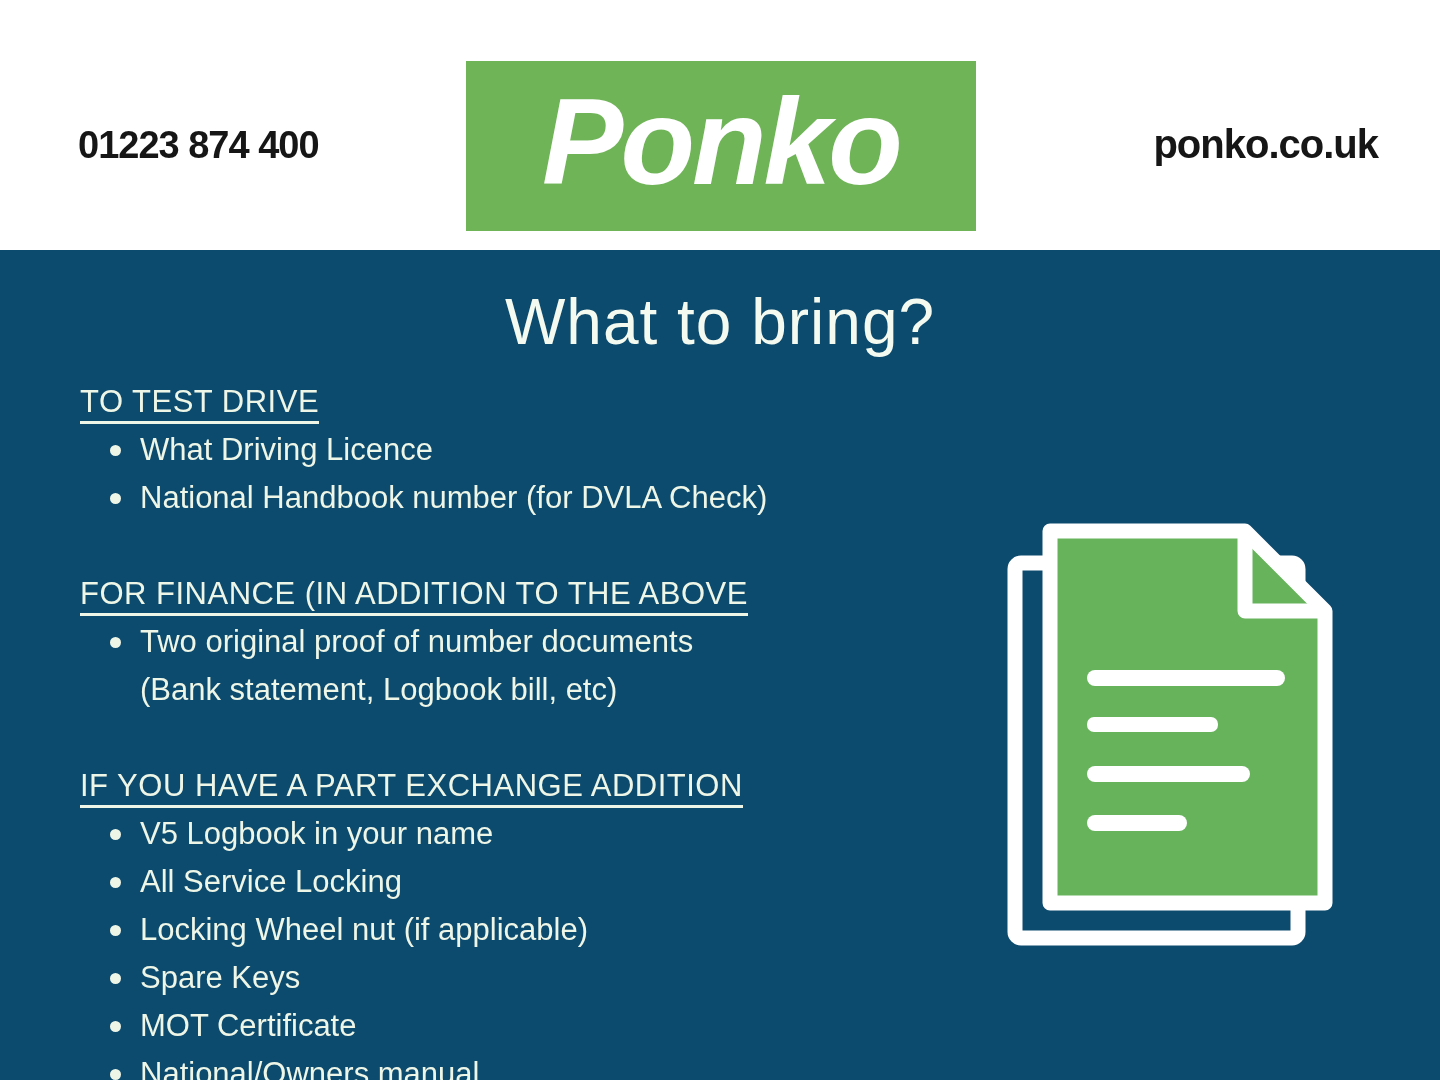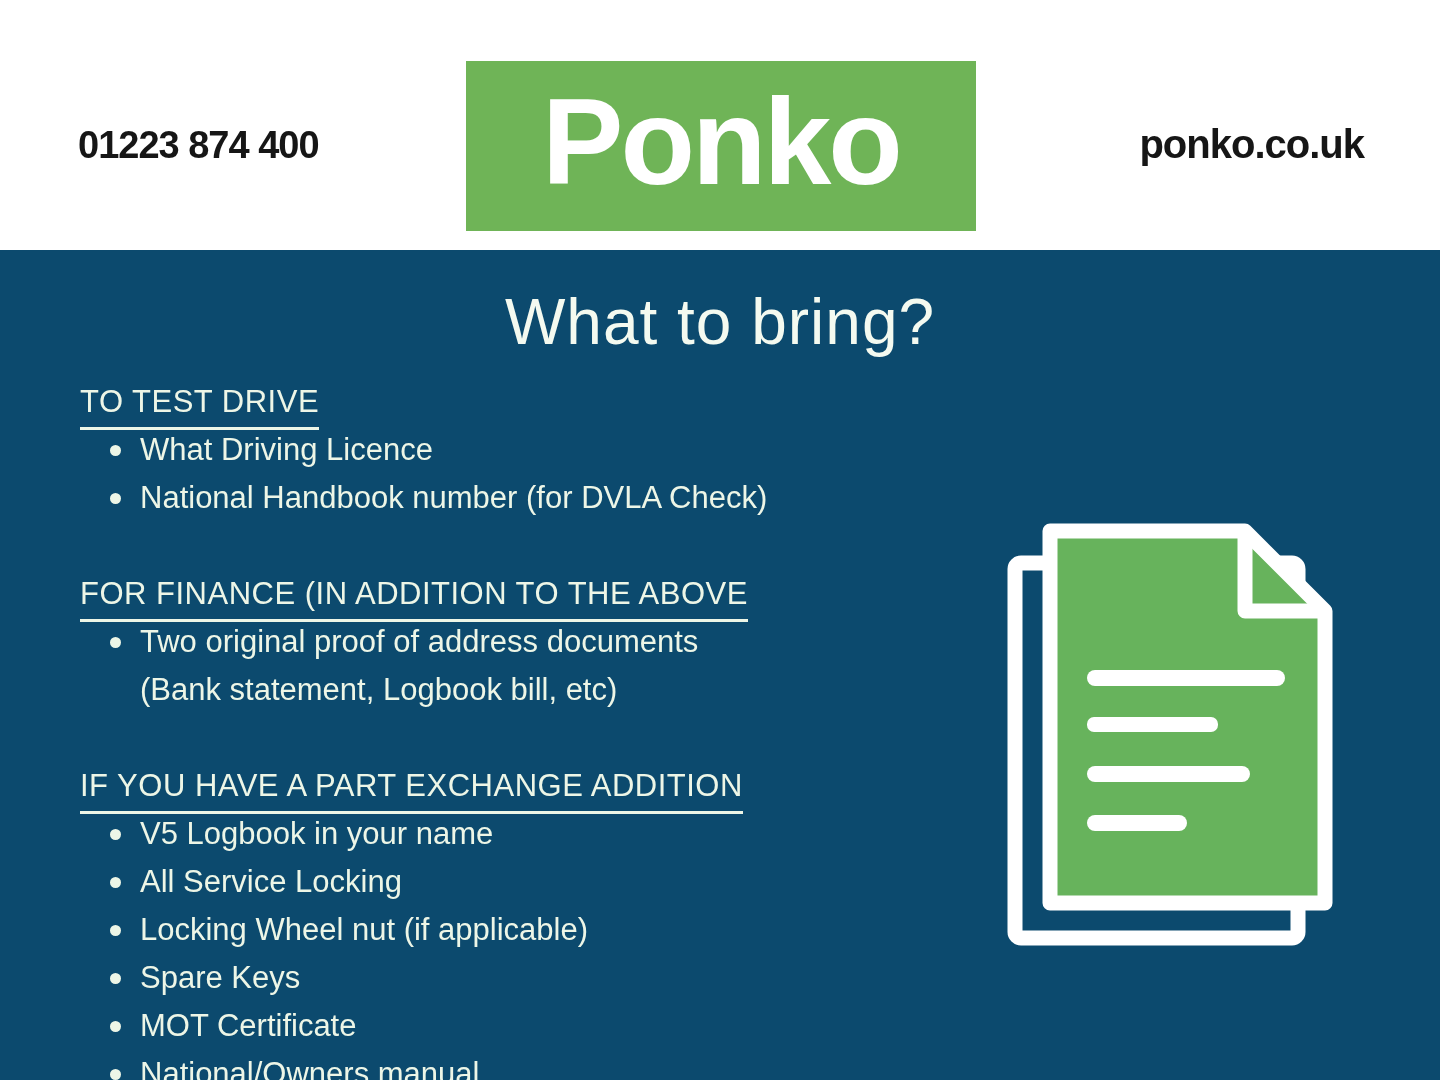--- a/index.html
+++ b/index.html
@@ -22,25 +22,25 @@
     font-size: 38px; font-weight: bold; color: #161616;
     letter-spacing: -1px;
   }
   .logo-box {
     position: absolute; left: 466px; top: 23px;
     width: 510px; height: 170px;
     background: #6fb457;
     display: flex; align-items: center; justify-content: center;
   }
   .logo-text {
-    color: #ffffff; font-size: 122px; font-weight: bold; 
+    color: #ffffff; font-size: 122px; font-weight: bold; font-style: italic;
     letter-spacing: -3px; line-height: 1; padding-bottom: 8px;
   }
   .website {
-    position: absolute; right: 76px; top: 84px;
+    position: absolute; right: 62px; top: 84px;
     font-size: 40px; font-weight: bold; color: #161616;
     letter-spacing: -1px;
   }
 
   
   .content {
     position: absolute; top: 212px; left: 0;
     width: 1440px; height: 868px;
     background: #0c4a6e;
   }
@@ -53,21 +53,21 @@
   .sections {
     position: absolute; top: 128px; left: 80px; width: 880px;
     color: #edf6e7;
   }
   .section { margin-bottom: 48px; }
   .section-heading {
     font-size: 31px; line-height: 48px; letter-spacing: 0.5px;
     margin: 0;
   }
   .section-heading .underlined {
-    border-bottom: 3px solid currentColor; padding-bottom: 8px;
+    border-bottom: 3px solid currentColor; padding-bottom: 2px;
   }
   ul.items { list-style: none; margin: 0; padding: 0; }
   ul.items li {
     position: relative;
     padding-left: 60px;
     font-size: 31px; line-height: 48px;
   }
   ul.items li::before {
     content: '';
     position: absolute; left: 30px; top: 19px;
@@ -114,21 +114,21 @@
           </li>
         </ul>
       </div>
 
       <div class="section">
         <div class="section-heading">
           <span class="underlined">FOR FINANCE (IN ADDITION TO THE ABOVE</span>
         </div>
         <ul class="items">
           <li>
-            <span>Two original proof of address documents</span>
+            <span>Two original proof of number documents</span>
             <span>(Bank statement, Logbook bill, etc)</span>
           </li>
         </ul>
       </div>
 
       <div class="section">
         <div class="section-heading">
           <span class="underlined">IF YOU HAVE A PART EXCHANGE ADDITION</span>
         </div>
         <ul class="items">

